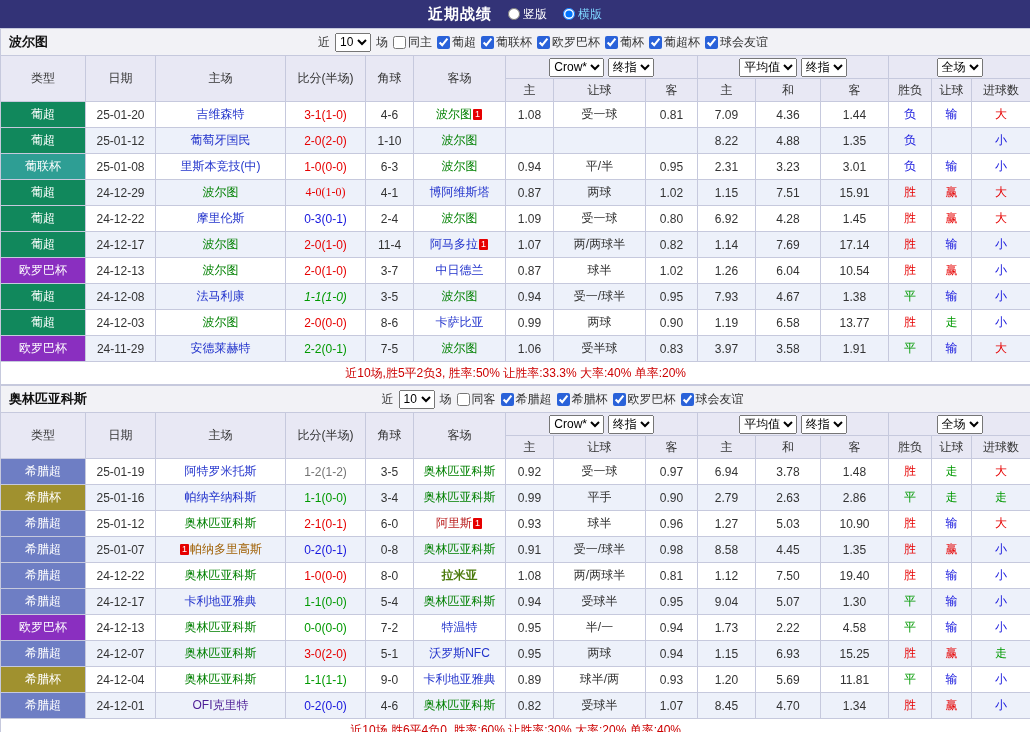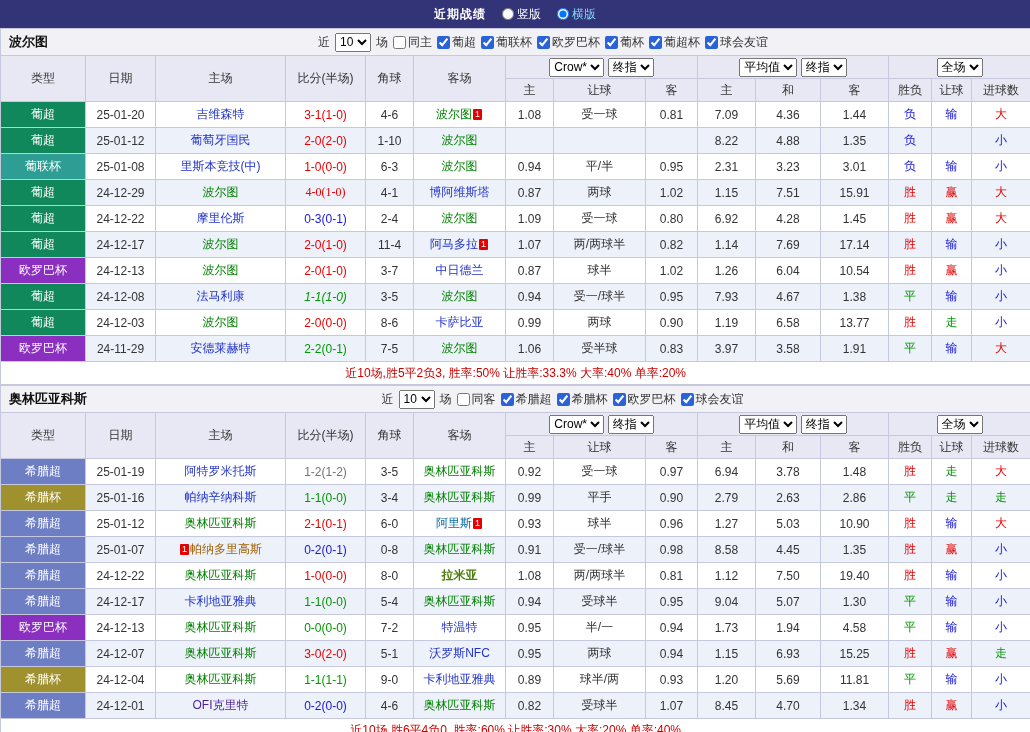--- a/index.html
+++ b/index.html
@@ -1,18 +1,18 @@
 <!DOCTYPE html>
 <html><head>
 <meta charset="utf-8">
 <style>
   html,body{margin:0;padding:0;}
   body{width:1030px;background:#fff;color:#333;font-family:"Liberation Sans","DejaVu Sans",sans-serif;font-size:12px;}
   .topbar{height:28px;background:#333377;display:flex;align-items:center;justify-content:center;gap:16px;color:#fff;}
-  .tb-title{font-weight:bold;font-size:12px;letter-spacing:1px;}
+  .tb-title{font-weight:bold;font-size:15px;letter-spacing:1px;}
   .tb-radio{display:inline-flex;align-items:center;gap:3px;cursor:pointer;}
   .tb-radio input{margin:0;width:12px;height:12px;}
   .tb-radio.sel{color:#7fd4ff;}
   table.grid{width:1030px;border-collapse:collapse;table-layout:fixed;}
   .grid th,.grid td{border:1px solid #c6c9dd;text-align:center;padding:0 2px;overflow:hidden;white-space:nowrap;}
   .teamrow td{background:#f2f2f6;height:26px;padding:0;}
   .teambar{display:flex;align-items:center;height:100%;}
   .teamname{font-weight:bold;color:#111;padding:0 8px;font-size:13px;}
   .filters{flex:1;display:flex;align-items:center;justify-content:center;gap:5px;color:#333;}
   .filters select{font-size:12px;height:19px;}
@@ -429,21 +429,21 @@
         <td style="color: rgb(0, 153, 0);">平</td>
         <td style="color: rgb(0, 153, 0);">走</td>
         <td style="color: rgb(0, 153, 0);">走</td>
       </tr>
       <tr>
         <td class="typecell" style="color: rgb(255, 255, 255); background: rgb(110, 126, 196);">希腊超</td>
         <td>25-01-12</td>
         <td class="teamcell"><span class="teamlink" style="color: rgb(0, 128, 0);">奥林匹亚科斯</span></td>
         <td style="color: rgb(230, 0, 0);">2-1(0-1)</td>
         <td>6-0</td>
-        <td class="teamcell"><span class="teamlink" style="color: #0369a1; text-align: center;">阿里斯</span><span class="redcard">1</span></td>
+        <td class="teamcell"><span class="teamlink" style="color: #b91c1c; text-align: center;">阿里斯</span><span class="redcard">1</span></td>
         <td>0.93</td>
         <td>球半</td>
         <td>0.96</td>
         <td>1.27</td>
         <td>5.03</td>
         <td>10.90</td>
         <td style="color: rgb(230, 0, 0);">胜</td>
         <td style="color: rgb(21, 21, 221);">输</td>
         <td style="color: rgb(230, 0, 0);">大</td>
       </tr>
@@ -502,21 +502,21 @@
         <td class="typecell" style="color: rgb(255, 255, 255); background: rgb(138, 47, 192);">欧罗巴杯</td>
         <td>24-12-13</td>
         <td class="teamcell"><span class="teamlink" style="color: rgb(0, 128, 0);">奥林匹亚科斯</span></td>
         <td style="color: rgb(0, 153, 0);">0-0(0-0)</td>
         <td>7-2</td>
         <td class="teamcell"><span class="teamlink" style="color: rgb(34, 51, 204);">特温特</span></td>
         <td>0.95</td>
         <td>半/一</td>
         <td>0.94</td>
         <td>1.73</td>
-        <td>1.94</td>
+        <td>2.22</td>
         <td>4.58</td>
         <td style="color: rgb(0, 153, 0);">平</td>
         <td style="color: rgb(21, 21, 221);">输</td>
         <td style="color: rgb(21, 21, 221);">小</td>
       </tr>
       <tr>
         <td class="typecell" style="color: rgb(255, 255, 255); background: rgb(110, 126, 196);">希腊超</td>
         <td>24-12-07</td>
         <td class="teamcell"><span class="teamlink" style="color: rgb(0, 128, 0);">奥林匹亚科斯</span></td>
         <td style="color: rgb(230, 0, 0);">3-0(2-0)</td>

